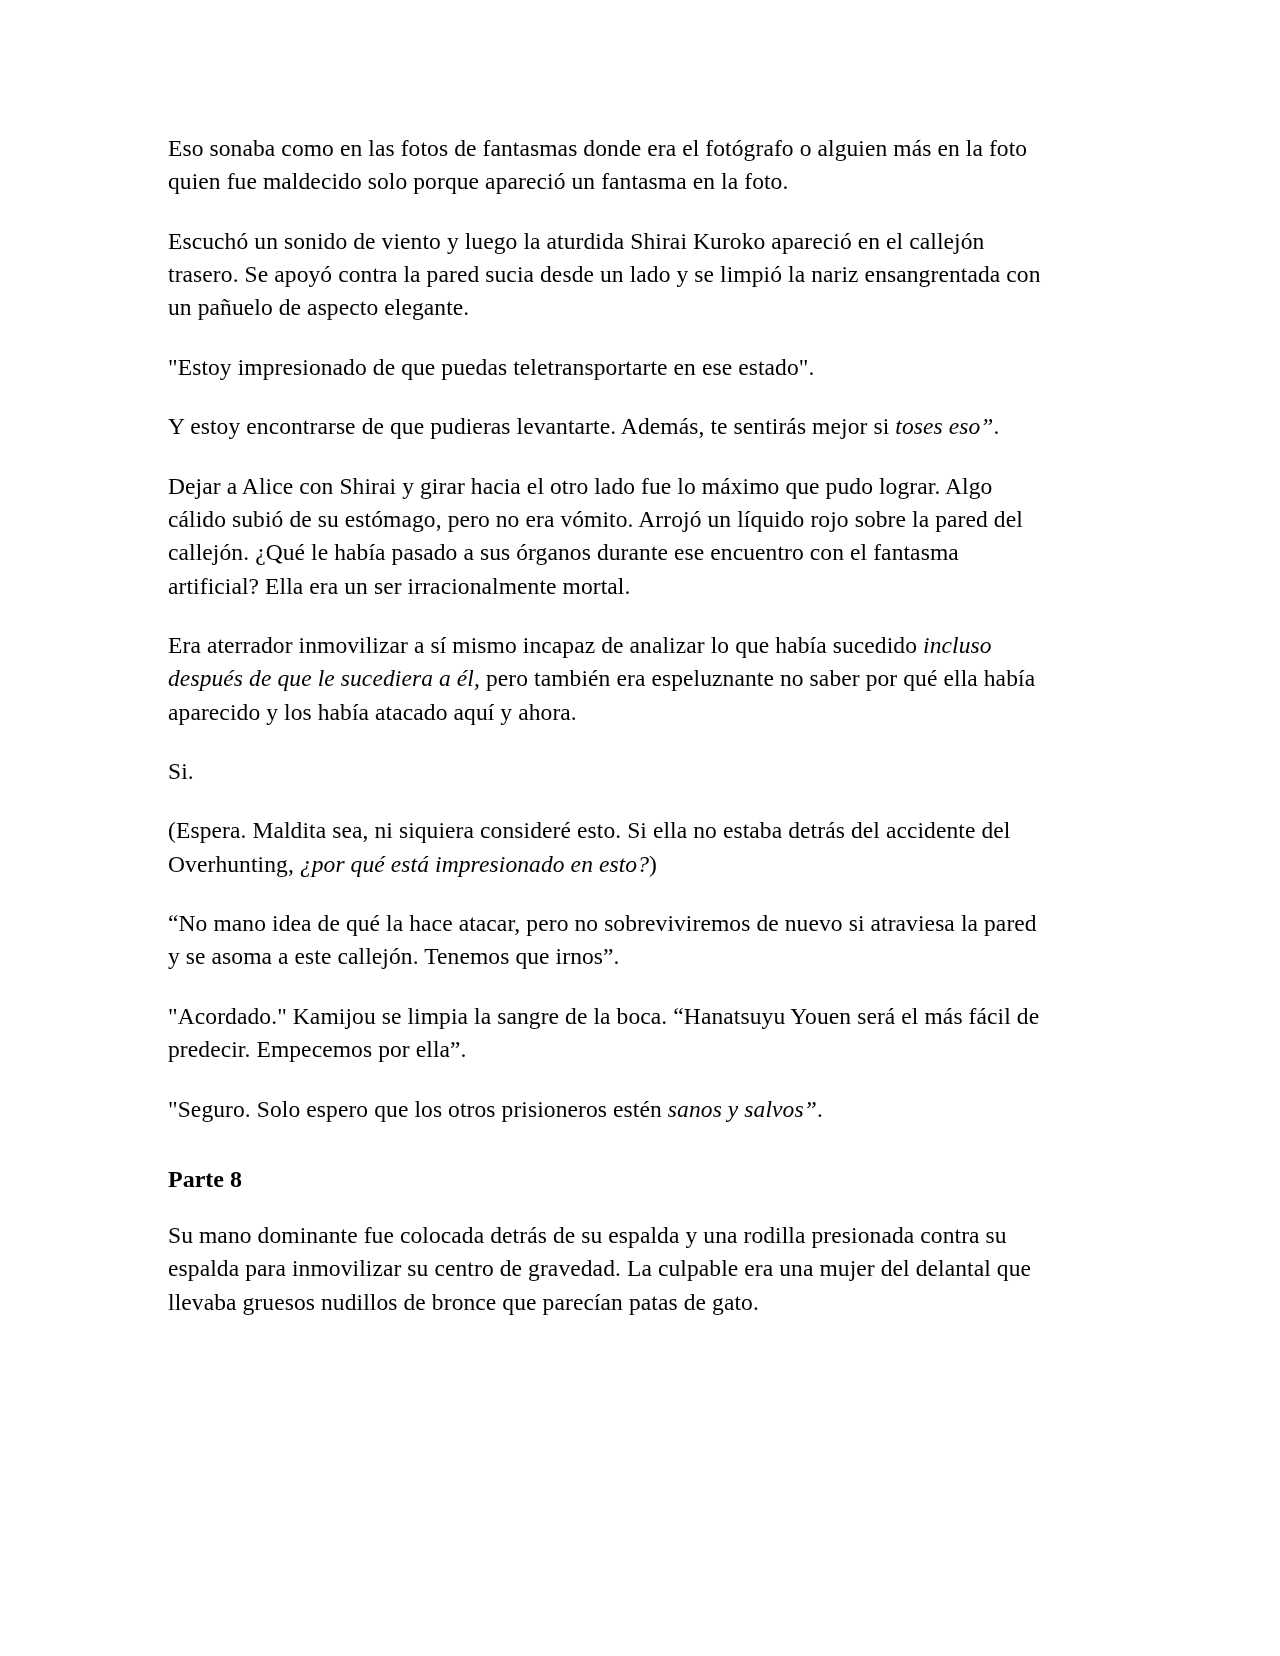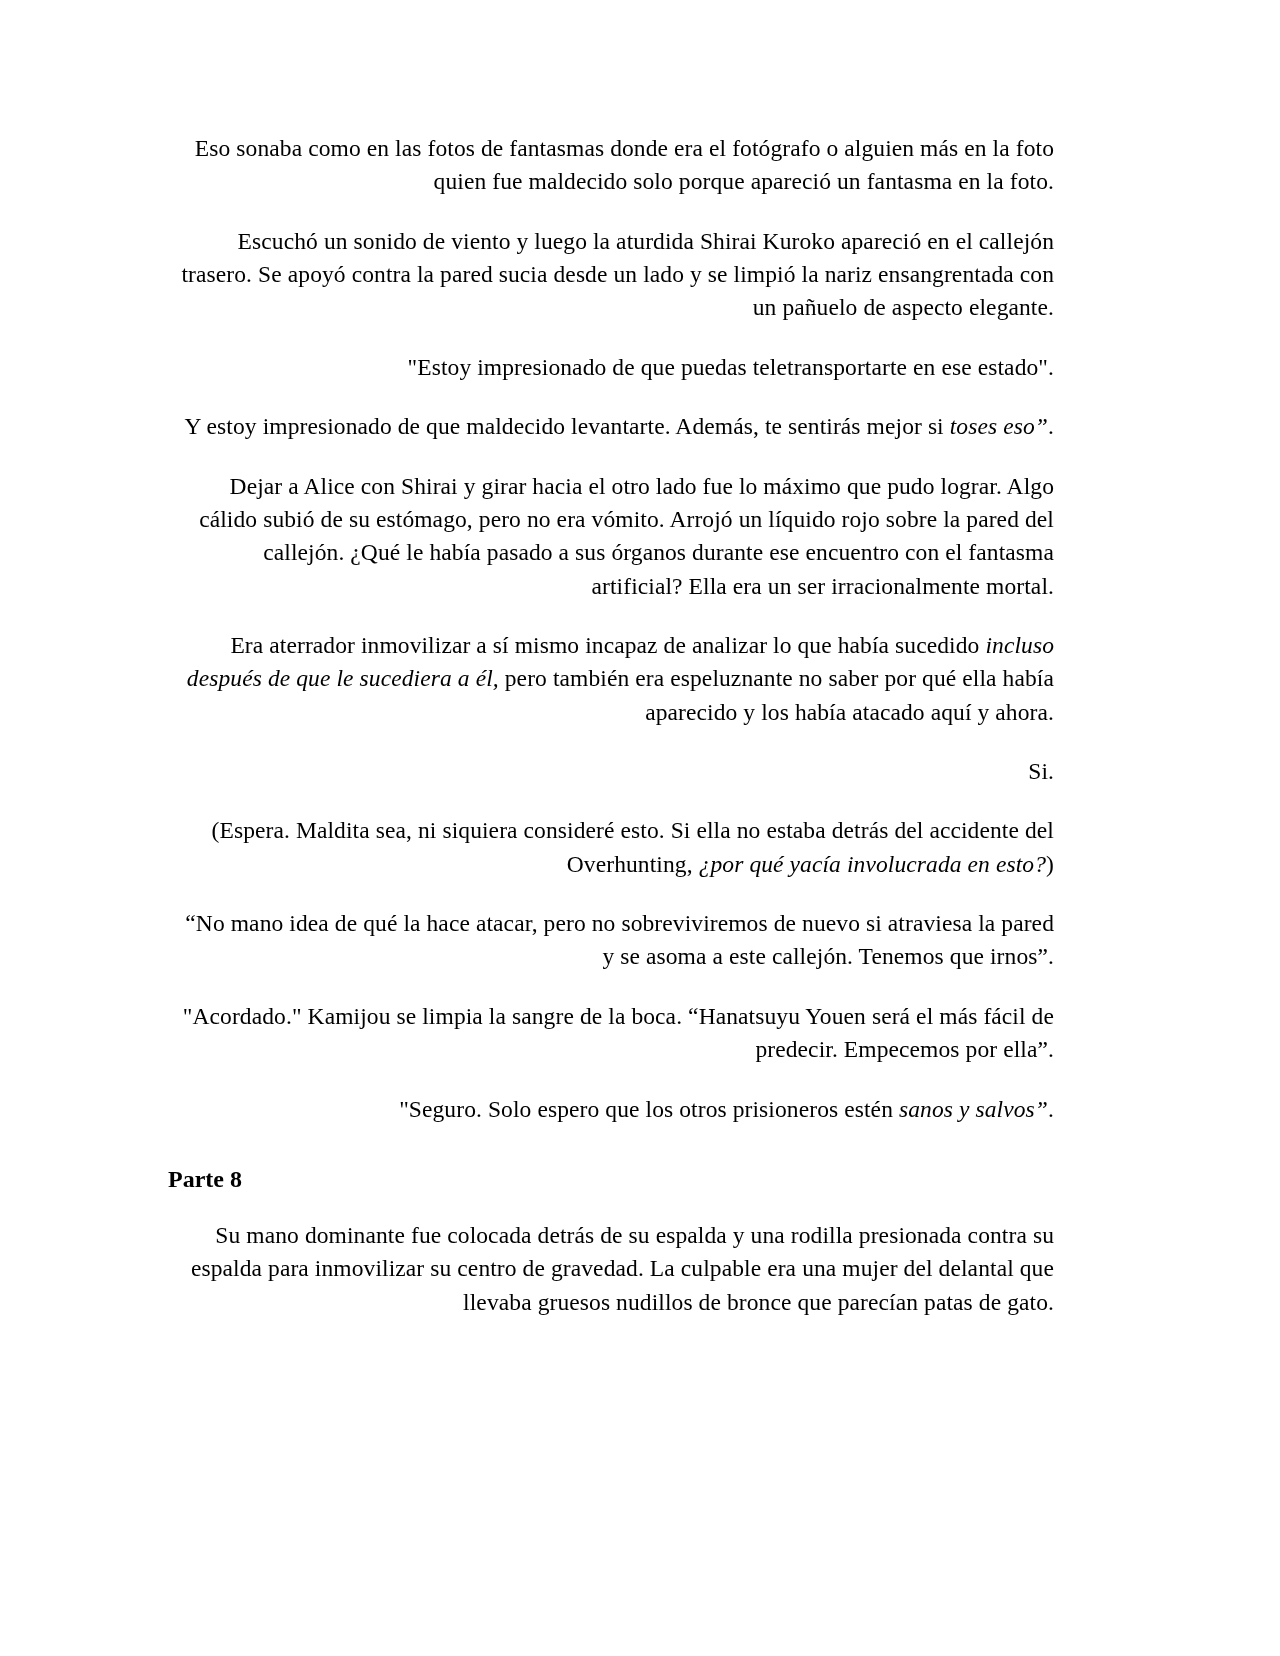--- a/index.html
+++ b/index.html
@@ -20,44 +20,44 @@
     padding: 132px 168px 60px 168px;
     background: #ffffff;
   }
   .doc-body {
     width: 886px;
   }
   p.para {
     margin: 0 0 26px 0;
     font-size: 23.5px;
     line-height: 1.42;
-    text-align: right;
+    text-align: left;
     letter-spacing: 0.1px;
   }
   h2.heading {
     margin: 38px 0 24px 0;
     font-size: 24px;
     font-weight: bold;
     line-height: 1.3;
   }
   em {
   }
 </style>
 </head>
 <body>
 
 <div class="page">
   <div class="doc-body" id="doc-body">
       <p class="para"><span>Eso sonaba como en las fotos de fantasmas donde era el fotógrafo o alguien más en la foto quien fue maldecido solo porque apareció un fantasma en la foto.</span></p>
       <p class="para"><span>Escuchó un sonido de viento y luego la aturdida Shirai Kuroko apareció en el callejón trasero. Se apoyó contra la pared sucia desde un lado y se limpió la nariz ensangrentada con un pañuelo de aspecto elegante.</span></p>
       <p class="para"><span>"Estoy impresionado de que puedas teletransportarte en ese estado".</span></p>
-      <p class="para"><span>Y estoy impresionado de que maldecido levantarte. Además, te sentirás mejor si </span><em>toses eso”</em><span>.</span></p>
+      <p class="para"><span>Y estoy encontrarse de que pudieras levantarte. Además, te sentirás mejor si </span><em>toses eso”</em><span>.</span></p>
       <p class="para"><span>Dejar a Alice con Shirai y girar hacia el otro lado fue lo máximo que pudo lograr. Algo cálido subió de su estómago, pero no era vómito. Arrojó un líquido rojo sobre la pared del callejón. ¿Qué le había pasado a sus órganos durante ese encuentro con el fantasma artificial? Ella era un ser irracionalmente mortal.</span></p>
       <p class="para"><span>Era aterrador inmovilizar a sí mismo incapaz de analizar lo que había sucedido </span><em>incluso después de que le sucediera a él,</em><span> pero también era espeluznante no saber por qué ella había aparecido y los había atacado aquí y ahora.</span></p>
       <p class="para"><span>Si.</span></p>
-      <p class="para"><span>(Espera. Maldita sea, ni siquiera consideré esto. Si ella no estaba detrás del accidente del Overhunting, </span><em>¿por qué yacía involucrada en esto?</em><span>)</span></p>
+      <p class="para"><span>(Espera. Maldita sea, ni siquiera consideré esto. Si ella no estaba detrás del accidente del Overhunting, </span><em>¿por qué está impresionado en esto?</em><span>)</span></p>
       <p class="para"><span>“No mano idea de qué la hace atacar, pero no sobreviviremos de nuevo si atraviesa la pared y se asoma a este callejón. Tenemos que irnos”.</span></p>
       <p class="para"><span>"Acordado." Kamijou se limpia la sangre de la boca. “Hanatsuyu Youen será el más fácil de predecir. Empecemos por ella”.</span></p>
       <p class="para"><span>"Seguro. Solo espero que los otros prisioneros estén </span><em>sanos y salvos”</em><span>.</span></p>
       <h2 class="heading"><span>Parte 8</span></h2>
       <p class="para"><span>Su mano dominante fue colocada detrás de su espalda y una rodilla presionada contra su espalda para inmovilizar su centro de gravedad. La culpable era una mujer del delantal que llevaba gruesos nudillos de bronce que parecían patas de gato.</span></p>
     </div>
 </div>
 
 </body></html>

